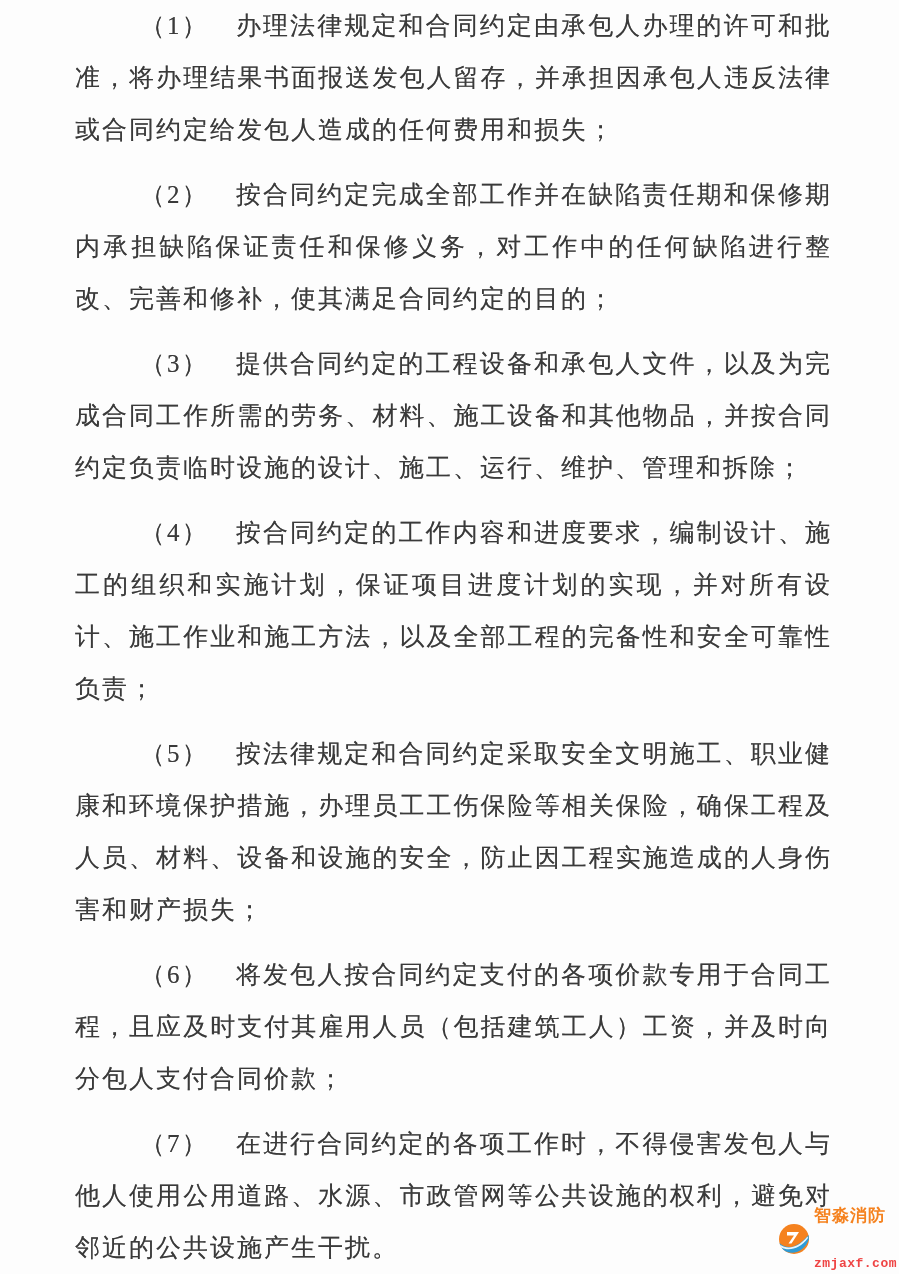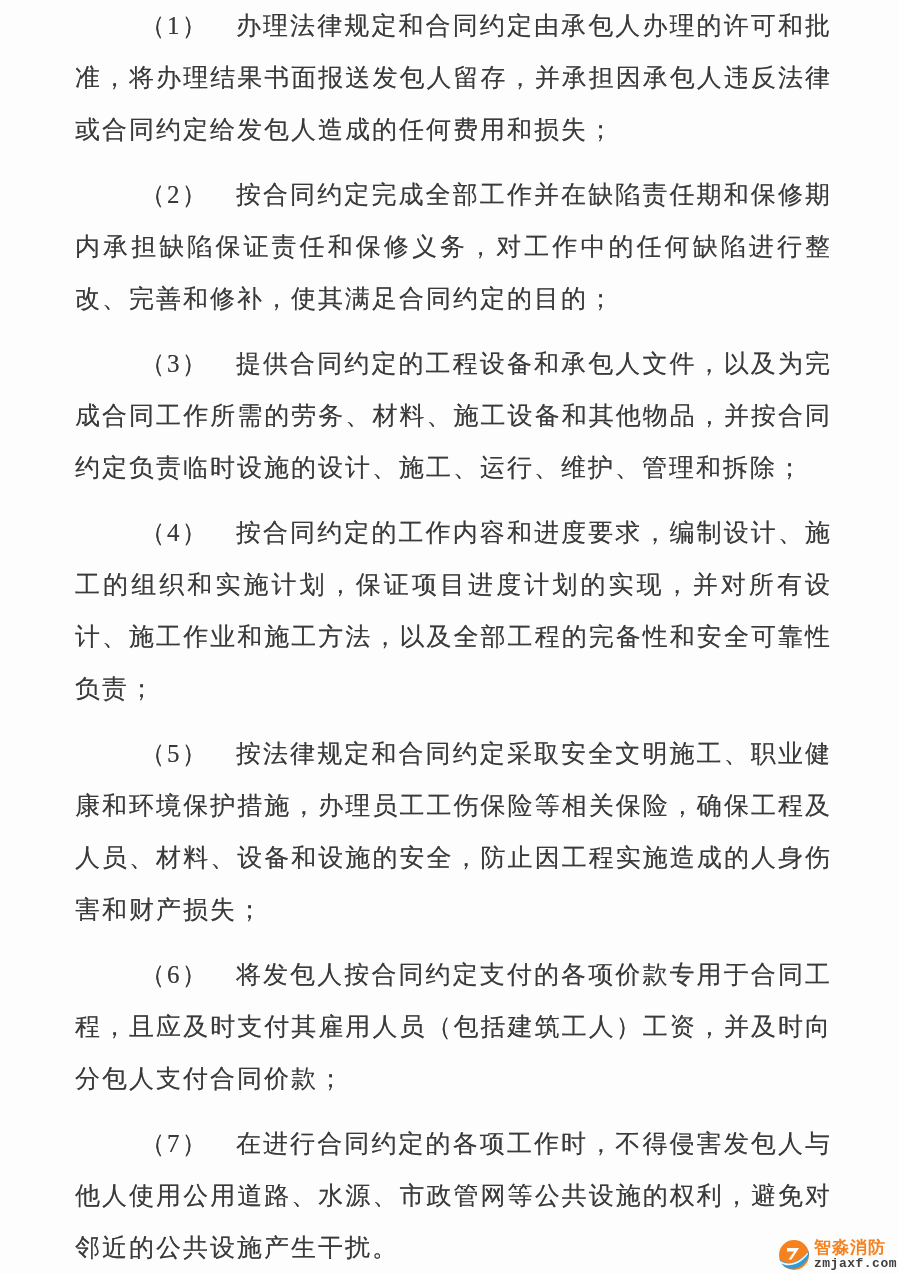--- a/index.html
+++ b/index.html
@@ -51,26 +51,27 @@
     font-family: "Liberation Sans", "DejaVu Sans", sans-serif;
   }
   .wm-brand {
     color: #f5821f;
     font-size: 17px;
     font-weight: bold;
     letter-spacing: 1px;
     line-height: 18px;
   }
   .wm-url {
-    color: #404040;
+    color: #ef4444;
     font-size: 13px;
     font-weight: bold;
     letter-spacing: 0.5px;
     line-height: 14px;
     font-family: "Liberation Mono", "DejaVu Sans Mono", monospace;
+    margin-top: 32px;
   }
 </style>
 </head>
 <body>
 
 <div class="page">
 
   <p class="para">（1）　办理法律规定和合同约定由承包人办理的许可和批准，将办理结果书面报送发包人留存，并承担因承包人违反法律或合同约定给发包人造成的任何费用和损失；</p>
   <p class="para">（2）　按合同约定完成全部工作并在缺陷责任期和保修期内承担缺陷保证责任和保修义务，对工作中的任何缺陷进行整改、完善和修补，使其满足合同约定的目的；</p>
   <p class="para">（3）　提供合同约定的工程设备和承包人文件，以及为完成合同工作所需的劳务、材料、施工设备和其他物品，并按合同约定负责临时设施的设计、施工、运行、维护、管理和拆除；</p>

